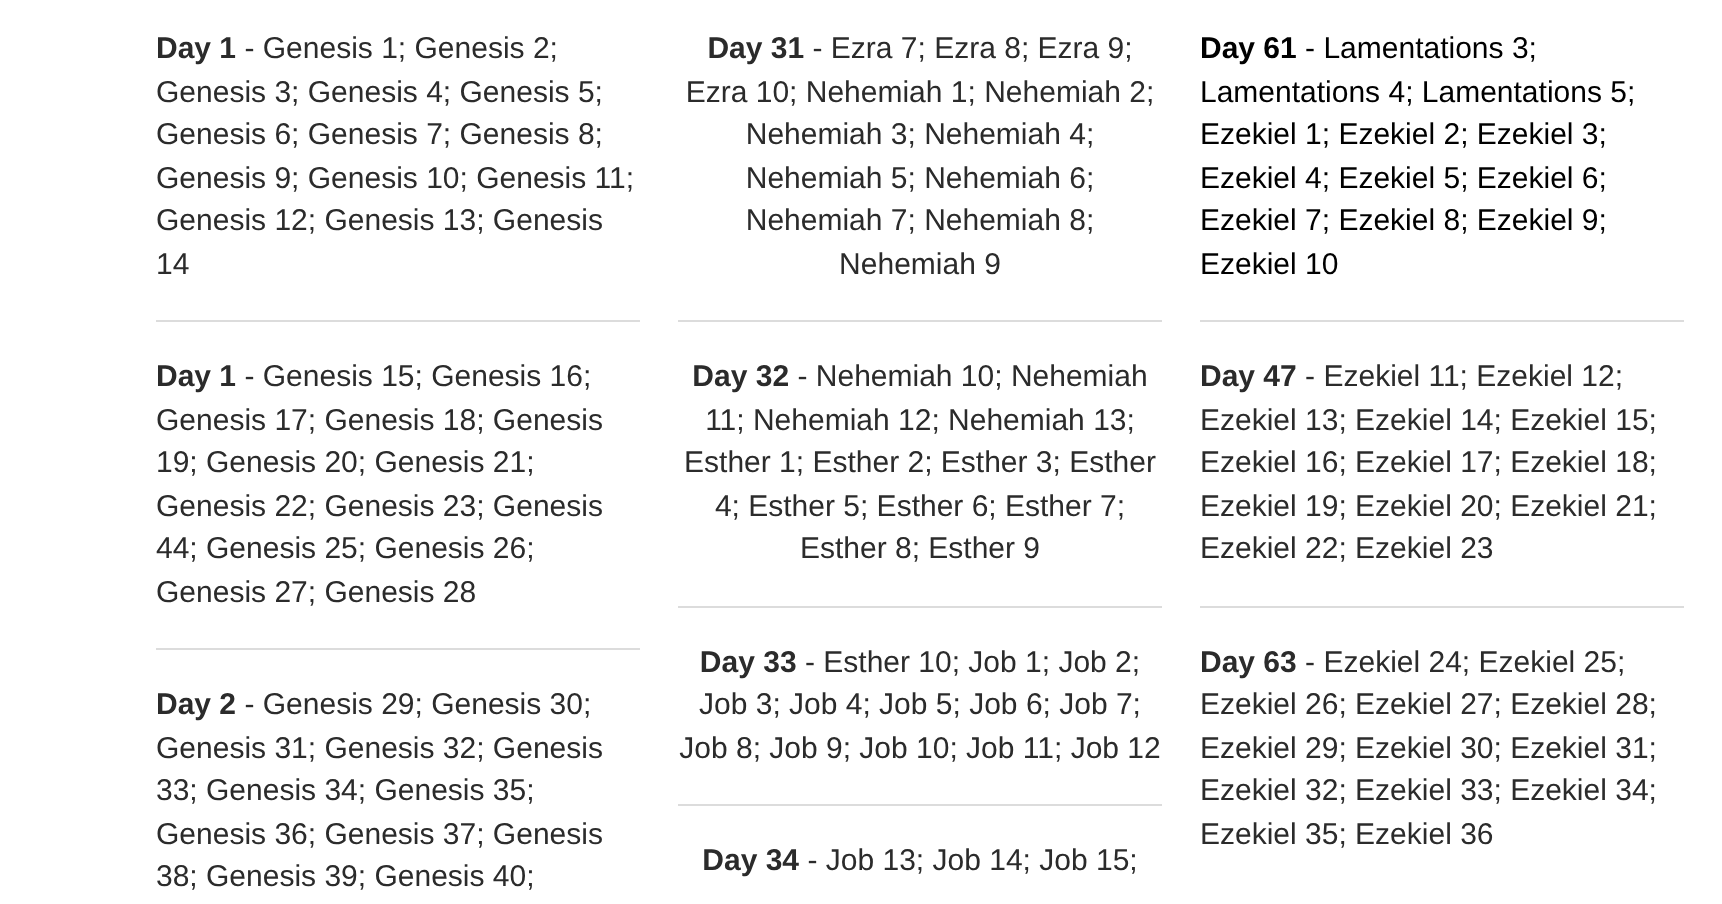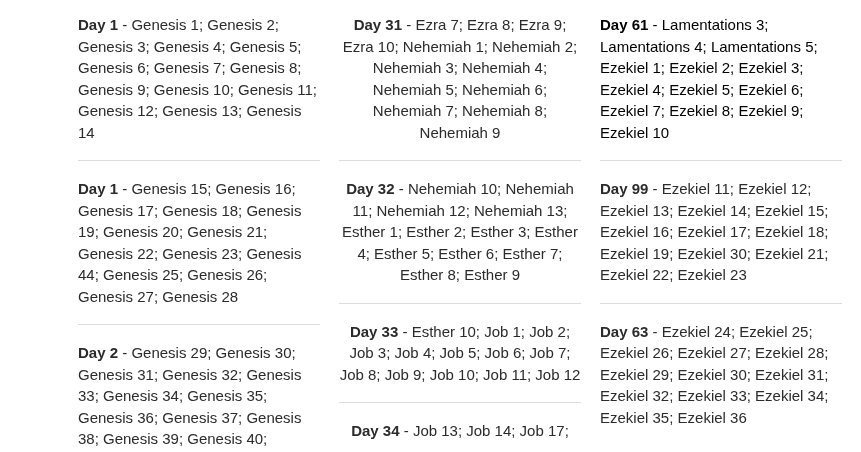--- a/index.html
+++ b/index.html
@@ -86,30 +86,30 @@
       <div class="entry">
         <span class="daylabel">Day 31</span><span class="sep"> - </span><span class="refs">Ezra 7; Ezra 8; Ezra 9; Ezra 10; Nehemiah 1; Nehemiah 2; Nehemiah 3; Nehemiah 4; Nehemiah 5; Nehemiah 6; Nehemiah 7; Nehemiah 8; Nehemiah 9</span>
       </div>
       <div class="entry">
         <span class="daylabel">Day 32</span><span class="sep"> - </span><span class="refs">Nehemiah 10; Nehemiah 11; Nehemiah 12; Nehemiah 13; Esther 1; Esther 2; Esther 3; Esther 4; Esther 5; Esther 6; Esther 7; Esther 8; Esther 9</span>
       </div>
       <div class="entry">
         <span class="daylabel">Day 33</span><span class="sep"> - </span><span class="refs">Esther 10; Job 1; Job 2; Job 3; Job 4; Job 5; Job 6; Job 7; Job 8; Job 9; Job 10; Job 11; Job 12</span>
       </div>
       <div class="entry">
-        <span class="daylabel">Day 34</span><span class="sep"> - </span><span class="refs">Job 13; Job 14; Job 17;</span>
+        <span class="daylabel">Day 34</span><span class="sep"> - </span><span class="refs">Job 13; Job 14; Job 15;</span>
       </div>
     </div>
 
     <div class="column col-3">
       <div class="entry link">
         <span class="daylabel">Day 61</span><span class="sep"> - </span><span class="refs">Lamentations 3; Lamentations 4; Lamentations 5; Ezekiel 1; Ezekiel 2; Ezekiel 3; Ezekiel 4; Ezekiel 5; Ezekiel 6; Ezekiel 7; Ezekiel 8; Ezekiel 9; Ezekiel 10</span>
       </div>
       <div class="entry">
-        <span class="daylabel">Day 99</span><span class="sep"> - </span><span class="refs">Ezekiel 11; Ezekiel 12; Ezekiel 13; Ezekiel 14; Ezekiel 15; Ezekiel 16; Ezekiel 17; Ezekiel 18; Ezekiel 19; Ezekiel 30; Ezekiel 21; Ezekiel 22; Ezekiel 23</span>
+        <span class="daylabel">Day 47</span><span class="sep"> - </span><span class="refs">Ezekiel 11; Ezekiel 12; Ezekiel 13; Ezekiel 14; Ezekiel 15; Ezekiel 16; Ezekiel 17; Ezekiel 18; Ezekiel 19; Ezekiel 20; Ezekiel 21; Ezekiel 22; Ezekiel 23</span>
       </div>
       <div class="entry">
         <span class="daylabel">Day 63</span><span class="sep"> - </span><span class="refs">Ezekiel 24; Ezekiel 25; Ezekiel 26; Ezekiel 27; Ezekiel 28; Ezekiel 29; Ezekiel 30; Ezekiel 31; Ezekiel 32; Ezekiel 33; Ezekiel 34; Ezekiel 35; Ezekiel 36</span>
       </div>
     </div>
 
   </div>
 </div>
 
 </body></html>

